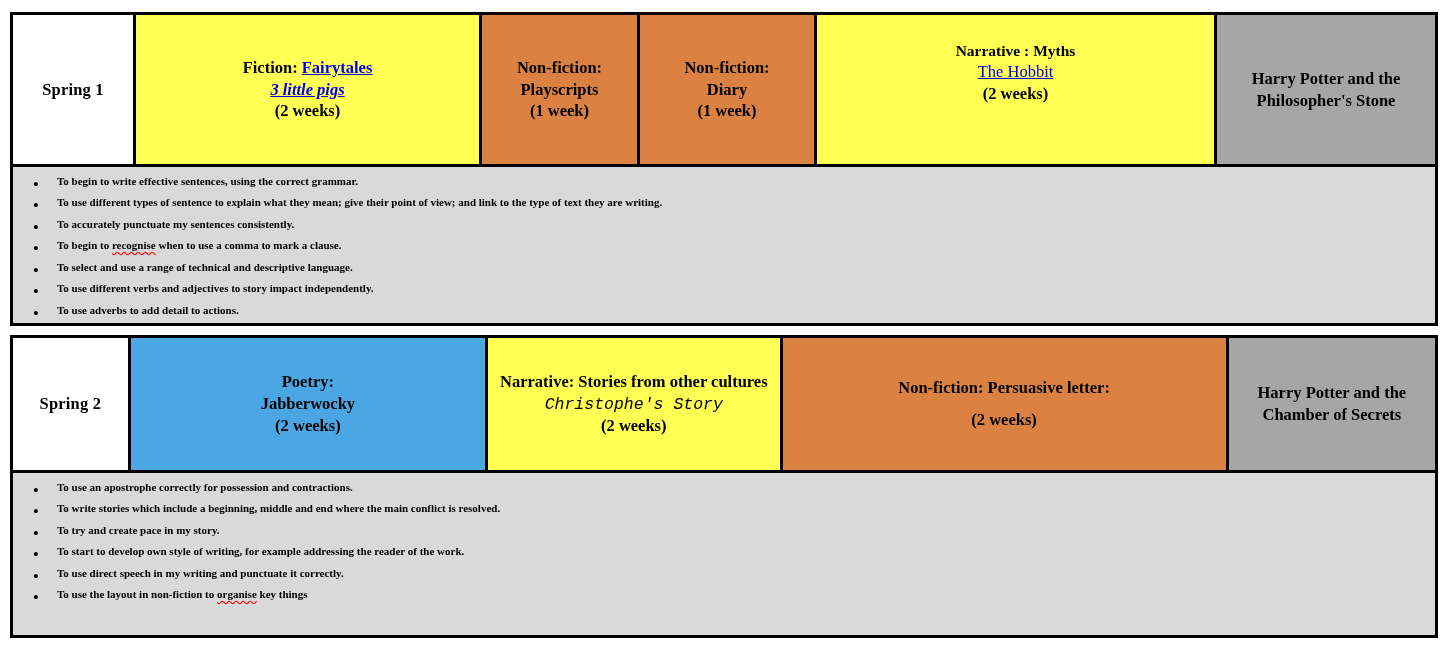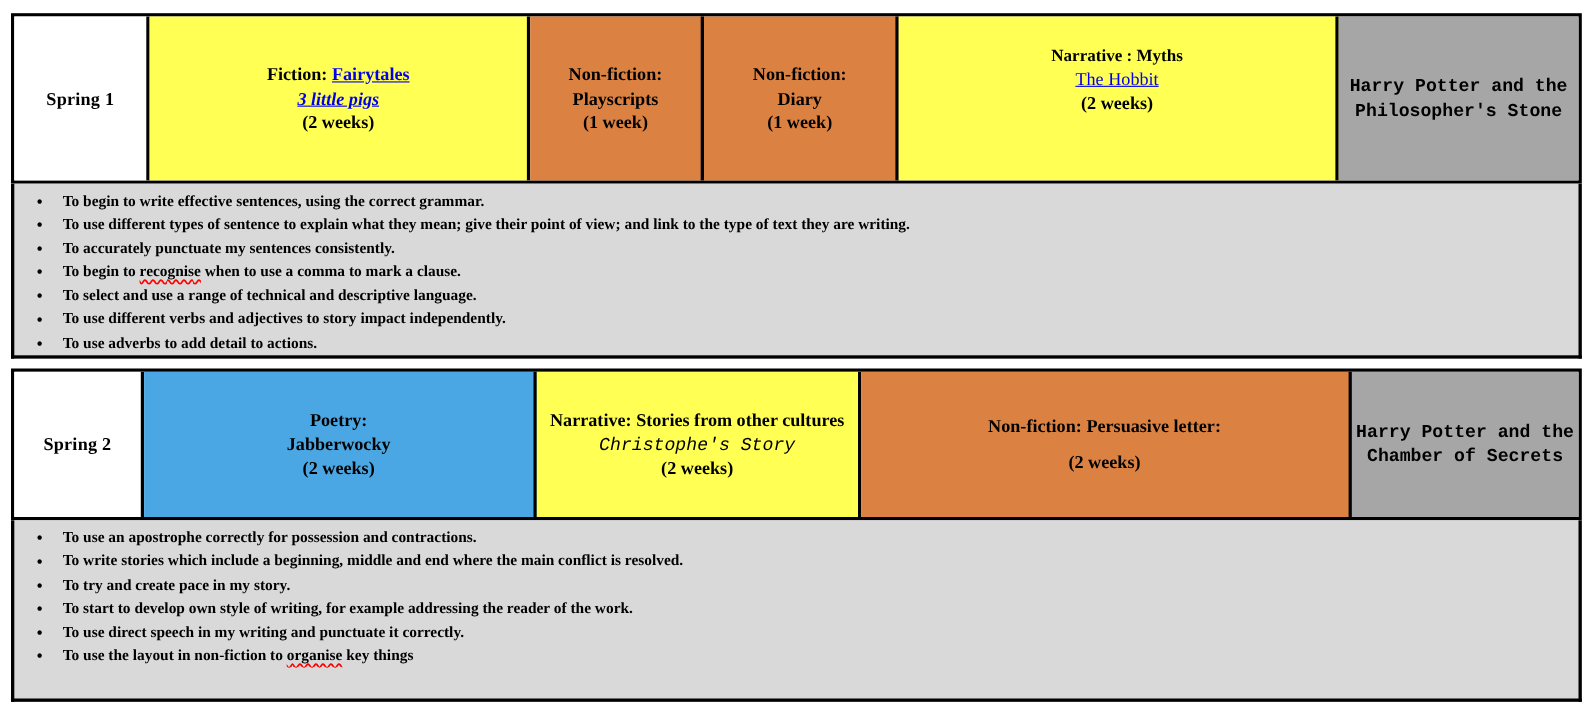--- a/index.html
+++ b/index.html
@@ -36,21 +36,21 @@
     box-sizing: border-box;
     border-right: 3px solid #000000;
     display: flex;
     flex-direction: column;
     justify-content: center;
     align-items: center;
     text-align: center;
     padding: 4px 6px;
     overflow: hidden;
   }
-  .cell:last-child { border-right: none; font-family: Liberation Mono, monospace; }
+  .cell:last-child { border-right: none; }
 
   .cell.top {
     justify-content: flex-start;
     padding-top: 26px;
   }
 
   .term-label {
     background: #ffffff;
     font-weight: bold;
     font-size: 16.5px;
@@ -105,21 +105,21 @@
     width: 26px;
     flex: 0 0 26px;
     text-align: center;
     font-size: 15px;
     font-weight: bold;
     line-height: 1.43;
     padding-left: 10px;
     box-sizing: content-box;
   }
   .obj-text {
-    font-size: 14px;
+    font-size: 11px;
     font-weight: bold;
     padding-left: 8px;
   }
   .spell {
     
     text-decoration: underline wavy #ff0000;
     text-decoration-skip-ink: none;
     text-underline-offset: 2px;
   }
 

